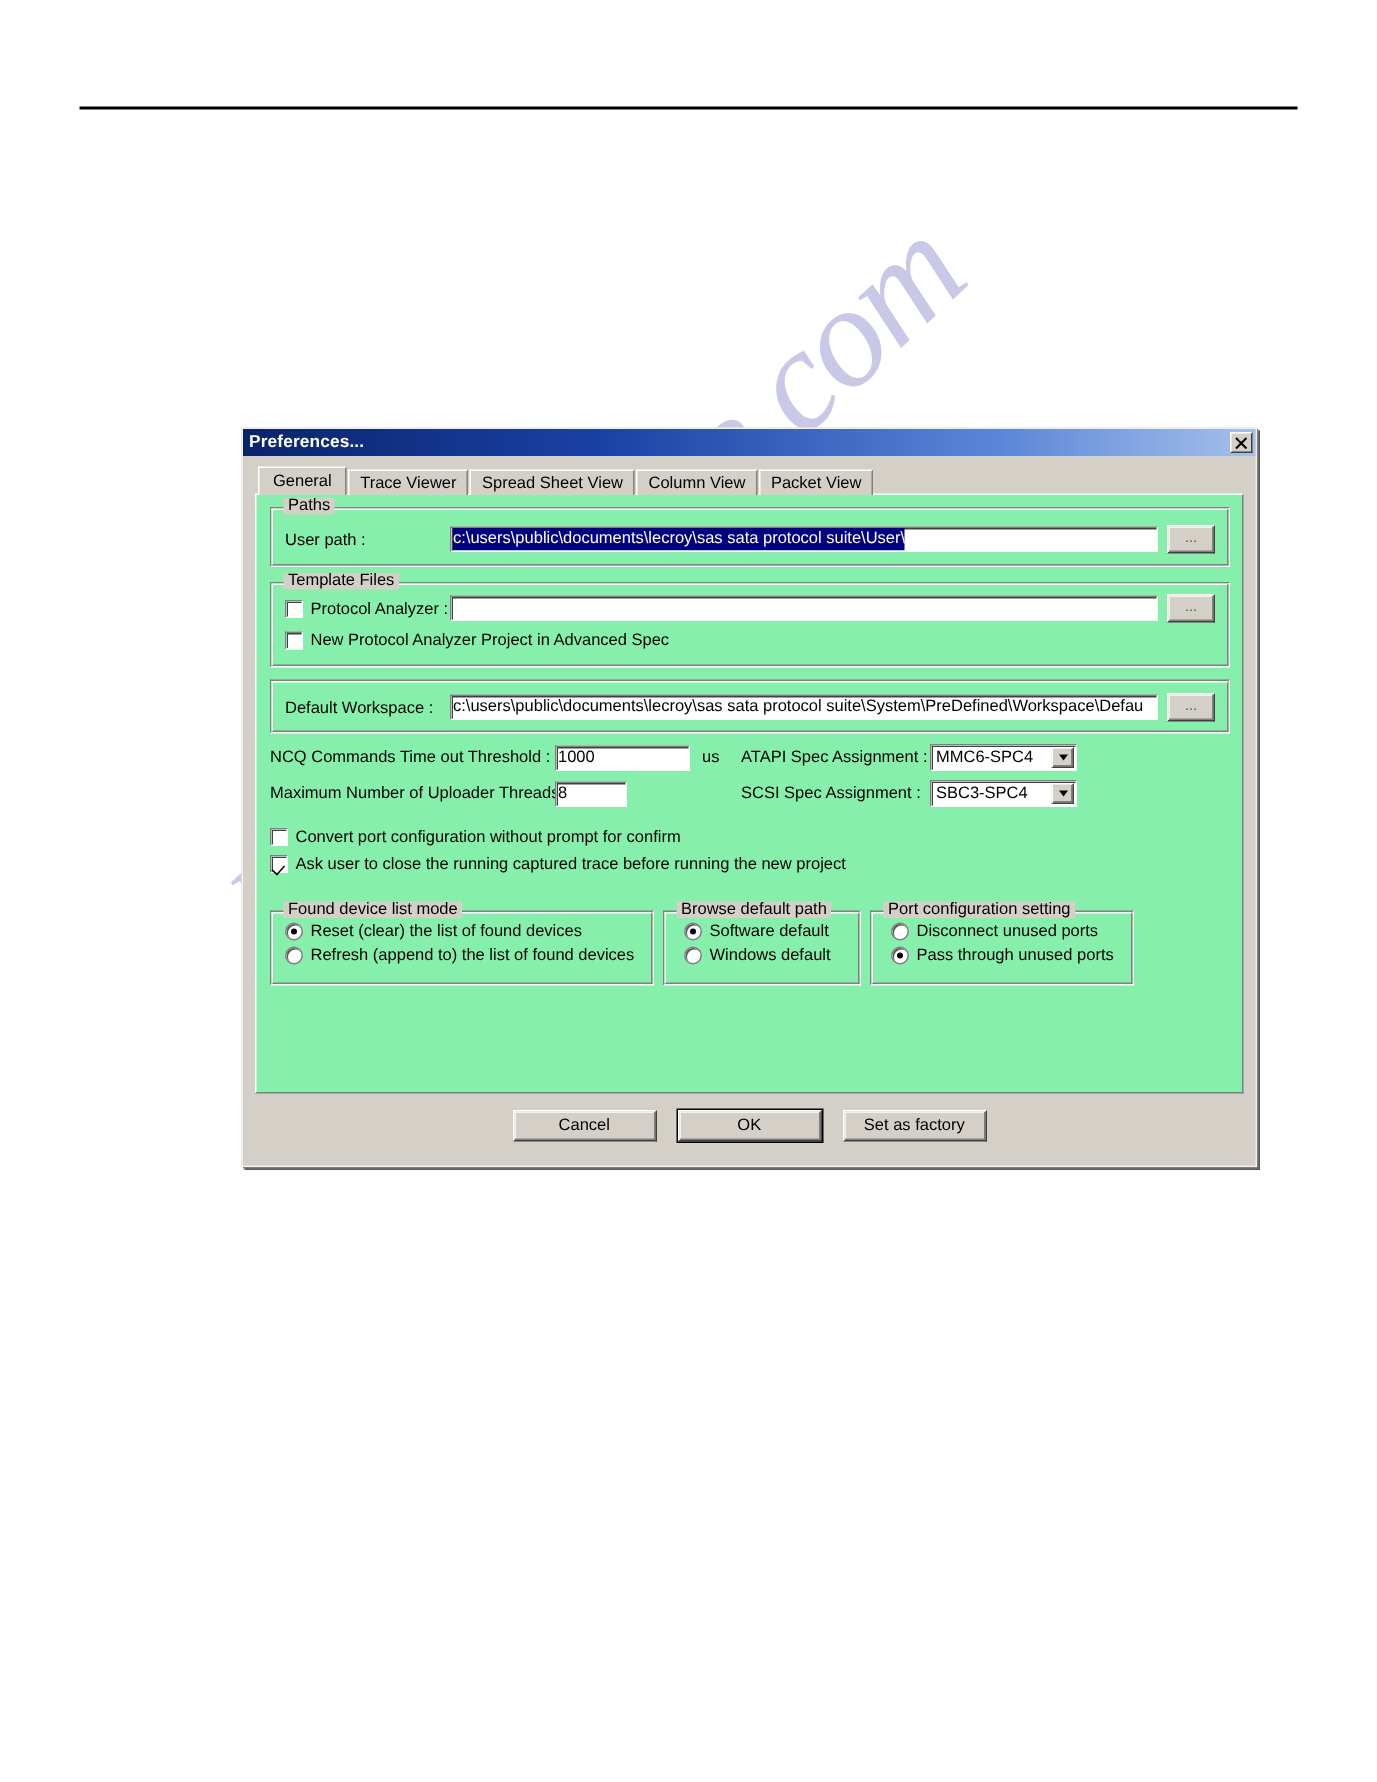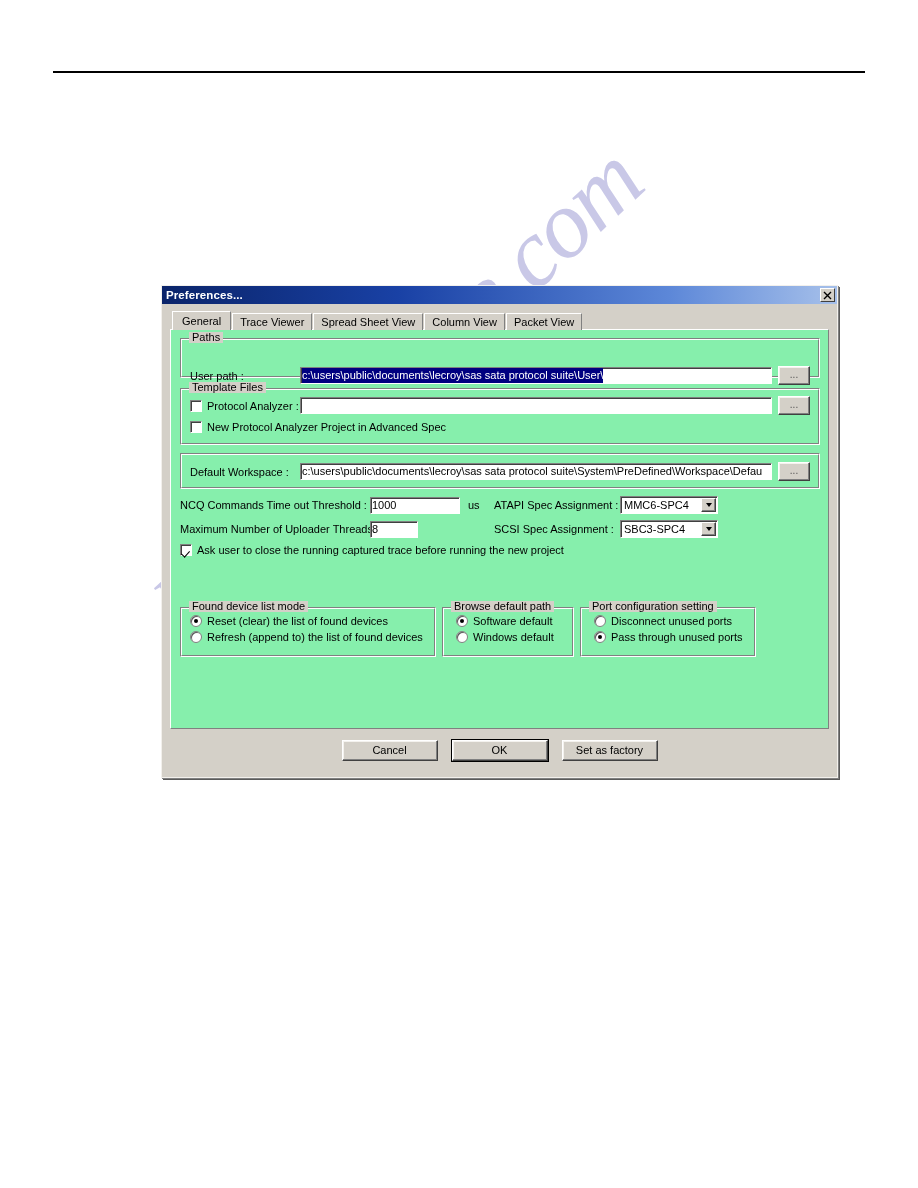--- a/index.html
+++ b/index.html
@@ -359,21 +359,21 @@
       <div class="tab">Spread Sheet View</div>
       <div class="tab">Column View</div>
       <div class="tab">Packet View</div>
     </div>
 
     <div class="tabpanel">
 
       <div class="group grp-paths">
         <div class="group-title">Paths</div>
         <div class="group-inner">
-          <div class="row" style="margin-top:18px;">
+          <div class="row" style="margin-top:2px;">
             <div class="label" style="width:110px;">User path :</div>
             <div class="textbox" style="flex:1;">
               <span class="sel">c:\users\public\documents\lecroy\sas sata protocol suite\User\</span>
             </div>
             <div class="browse-btn" style="margin-left:6px;">...</div>
           </div>
         </div>
       </div>
 
       <div class="group grp-tpl">
@@ -431,20 +431,24 @@
           <div style="width:76px;"></div>
           <div class="label" style="width:126px;">SCSI Spec Assignment :</div>
           <div class="combo" style="width:98px;">
             <span class="val">SBC3-SPC4</span>
             <span class="arrow">
                 <i></i>
               </span>
           </div>
         </div>
 
+        <div class="cbrow" style="margin-top:14px;">
+          <span class="cb"></span>
+          <span class="label">Convert port configuration without prompt for confirm</span>
+        </div>
         <div class="cbrow" style="margin-top:6px;">
           <span class="cb checked"></span>
           <span class="label">Ask user to close the running captured trace before running the new project</span>
         </div>
       </div>
 
       <div class="group grp-found">
         <div class="group-title">Found device list mode</div>
         <div class="group-inner" style="padding-top:6px;">
           <div class="cbrow">

